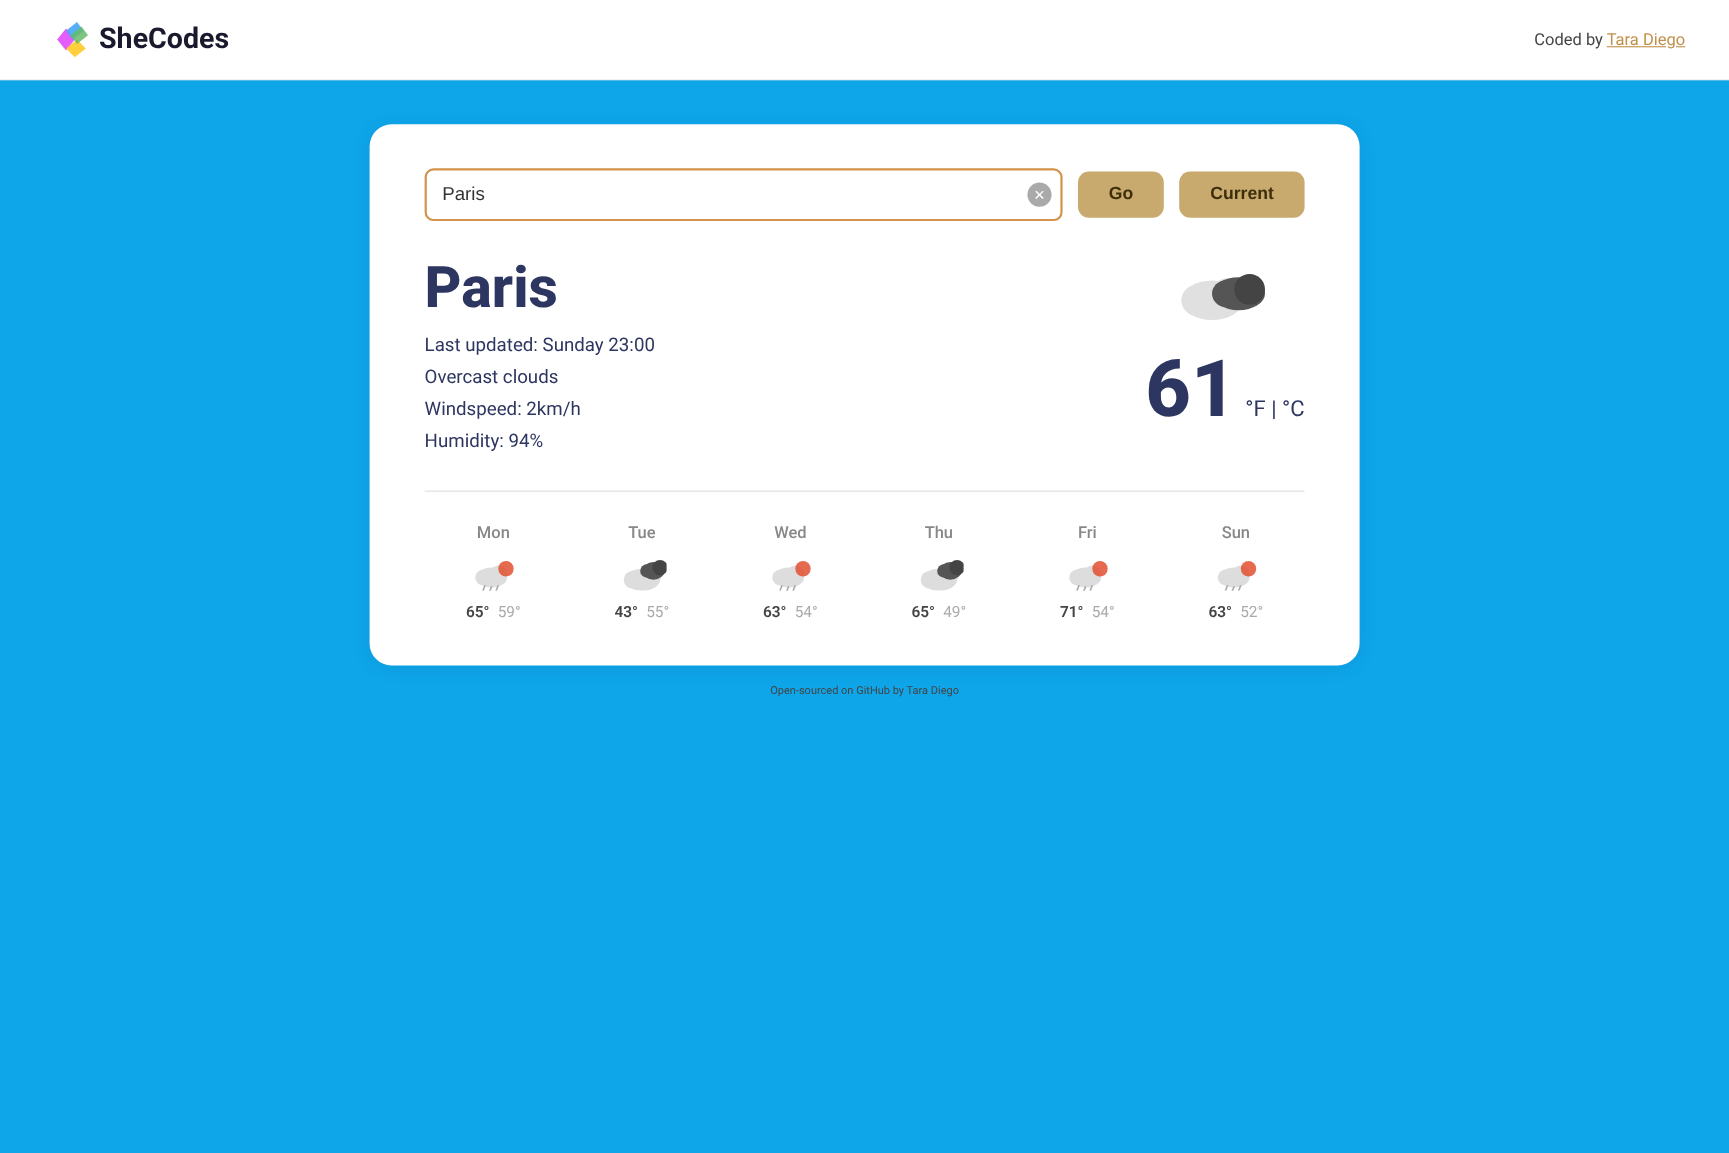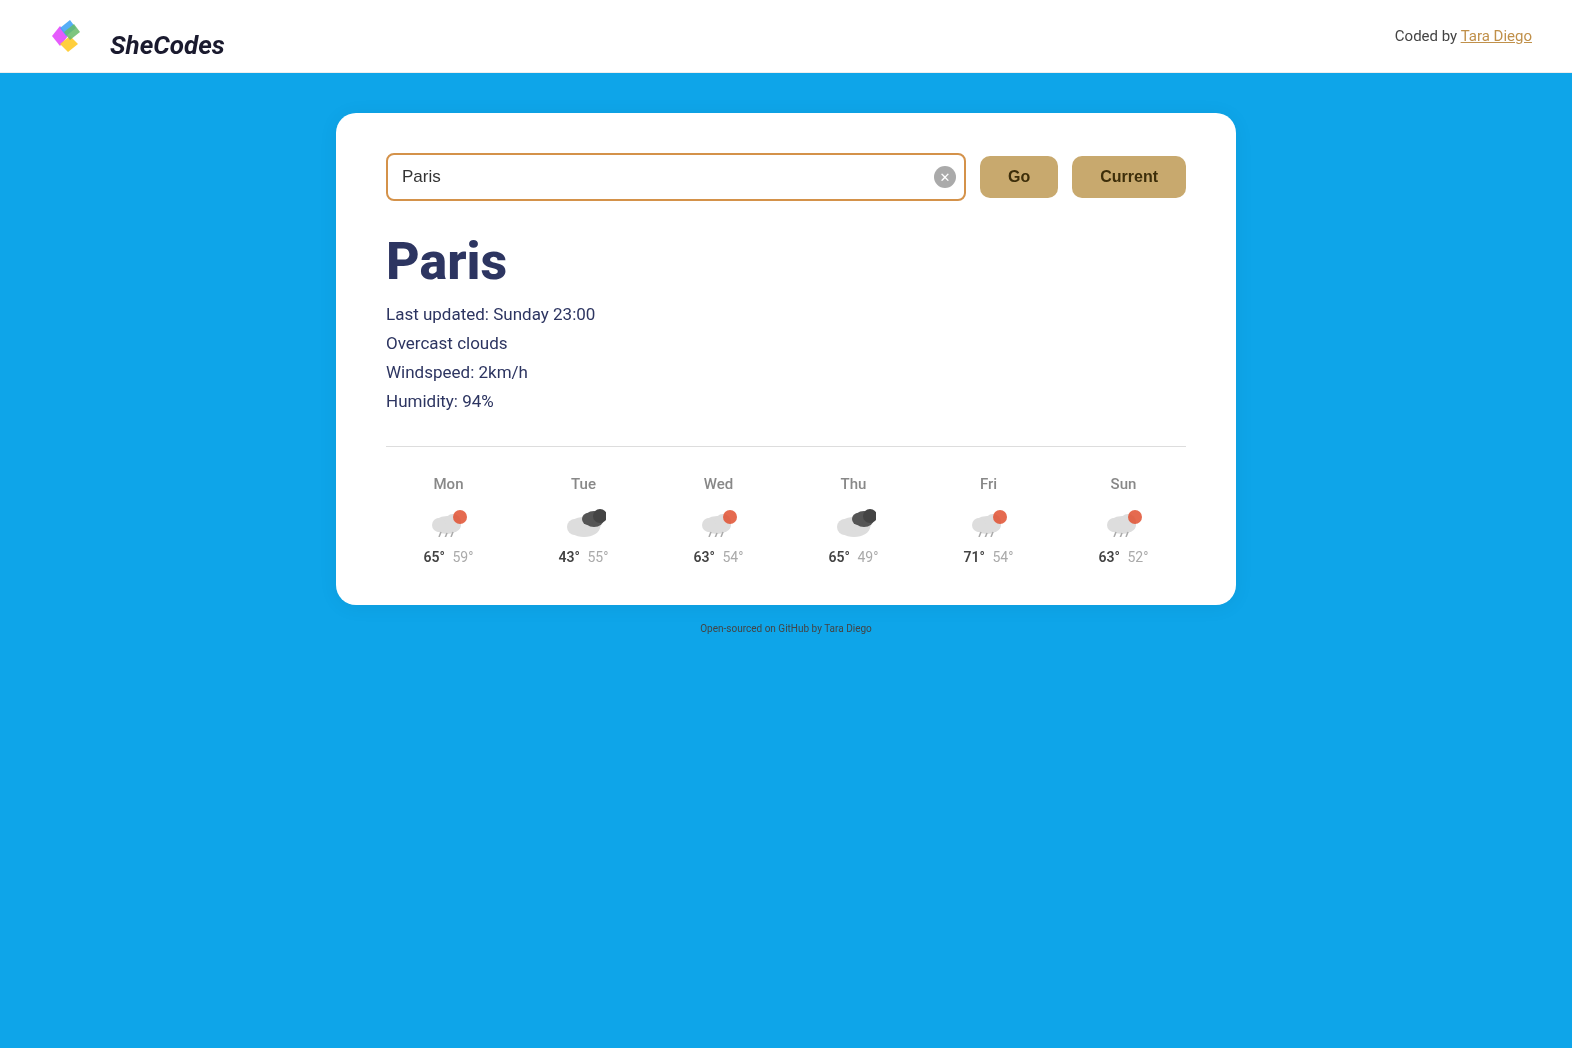--- a/index.html
+++ b/index.html
@@ -13,23 +13,22 @@
     .header {
       background: #fff;
       padding: 12px 40px;
       display: flex;
       align-items: center;
       justify-content: space-between;
       border-bottom: 1px solid #eee;
     }
     .logo-area {
       display: flex;
-      align-items: flex-end;
-      gap: 22px;
-      font-style: italic;
+      align-items: center;
+      gap: 2px;
     }
     .logo-icon {
       width: 48px;
       height: 48px;
     }
     .logo-text {
       font-size: 26px;
       font-weight: 700;
       color: #1a1a2e;
     }
@@ -233,20 +232,41 @@
     </div>
 
     <div class="weather-main">
       <div class="weather-info">
         <div class="city-name">Paris</div>
         <div class="weather-detail">Last updated: Sunday 23:00</div>
         <div class="weather-detail">Overcast clouds</div>
         <div class="weather-detail">Windspeed: 2km/h</div>
         <div class="weather-detail">Humidity: 94%</div>
       </div>
+      <div class="weather-right">
+
+        <svg class="cloud-svg" viewBox="0 0 100 70" xmlns="http://www.w3.org/2000/svg">
+
+          <ellipse cx="38" cy="42" rx="28" ry="18" fill="#e0e0e0"></ellipse>
+          <circle cx="24" cy="42" r="14" fill="#e0e0e0"></circle>
+          <circle cx="52" cy="38" r="16" fill="#e0e0e0"></circle>
+
+          <ellipse cx="62" cy="36" rx="24" ry="15" fill="#555"></ellipse>
+          <circle cx="50" cy="36" r="12" fill="#555"></circle>
+          <circle cx="72" cy="32" r="14" fill="#444"></circle>
+        </svg>
+        <div class="temp-row">
+          <span class="temp-number">61</span>
+          <span class="temp-units">
+            <span style="cursor:pointer;">°F</span>
+            <span> | </span>
+            <span style="cursor:pointer;">°C</span>
+          </span>
+        </div>
+      </div>
     </div>
 
     <hr class="divider">
 
     <div class="forecast-row" id="forecast-container">
     <div class="forecast-day">
       <span class="day-label">Mon</span>
       <div class="forecast-icon">
         <svg class="forecast-cloud-svg" viewBox="0 0 44 32" xmlns="http://www.w3.org/2000/svg">
         <ellipse cx="20" cy="20" rx="14" ry="9" fill="#ddd"></ellipse>

